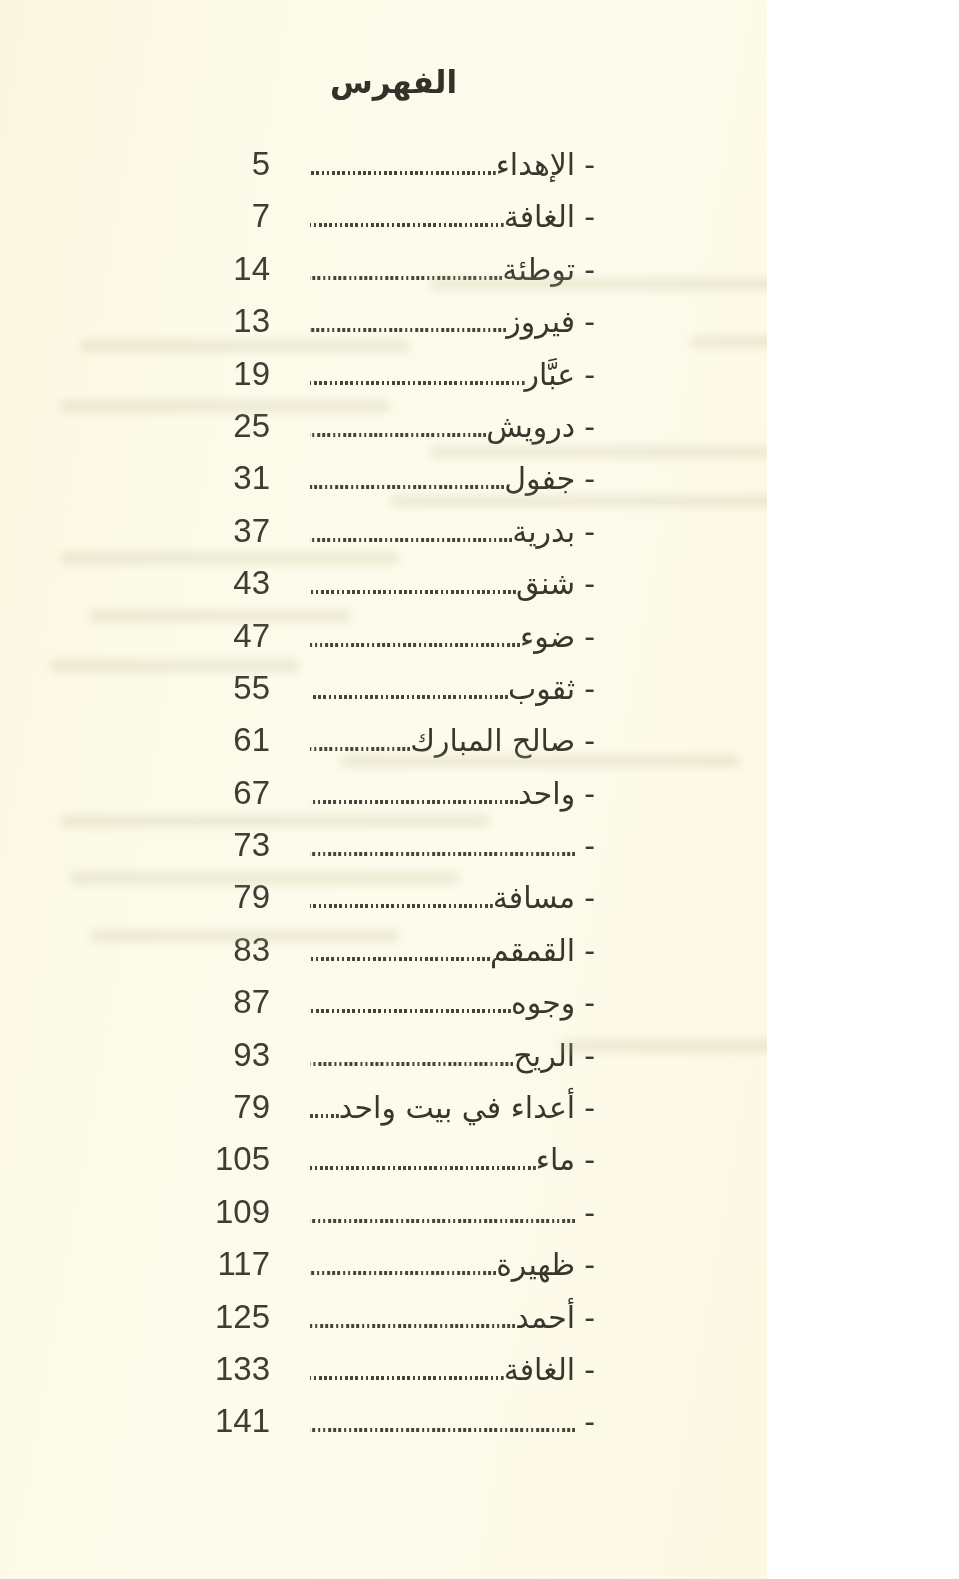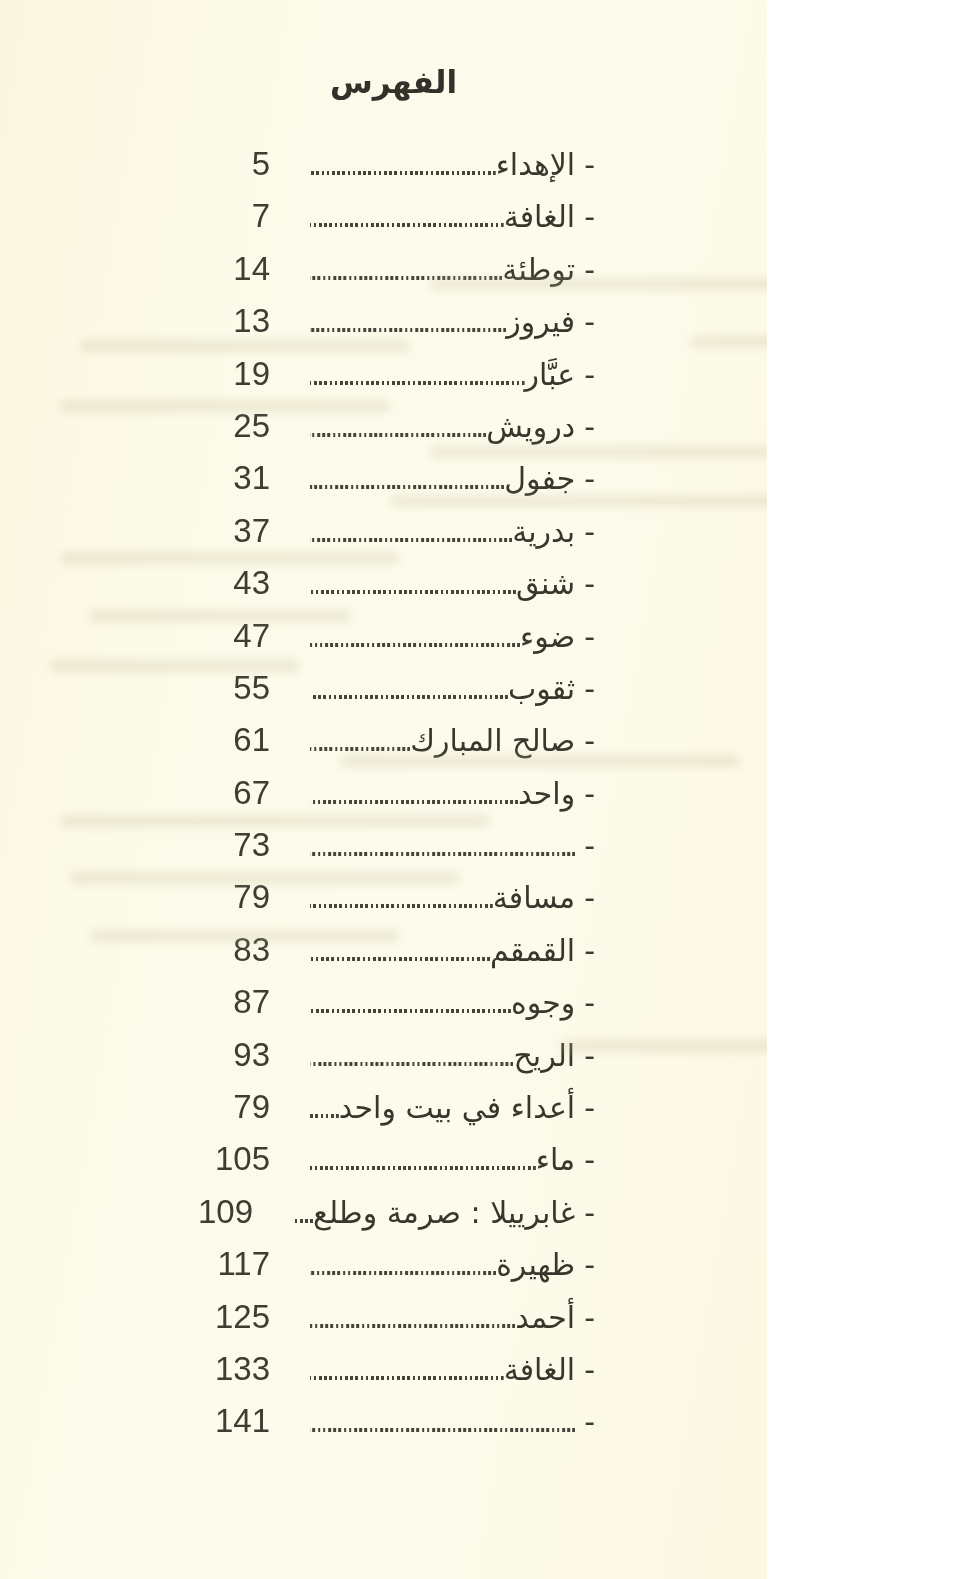--- a/index.html
+++ b/index.html
@@ -180,21 +180,20 @@
     <span class="pagenum">79</span>
   </div>
       <div class="toc-row">
     <span class="bullet">-</span>
     <span class="title">ماء</span>
     <span class="dots"></span>
     <span class="pagenum">105</span>
   </div>
       <div class="toc-row">
     <span class="bullet">-</span>
-    <span class="title">غابرييلا : صرمة وطلع</span>
     <span class="dots"></span>
     <span class="pagenum">109</span>
   </div>
       <div class="toc-row">
     <span class="bullet">-</span>
     <span class="title">ظهيرة</span>
     <span class="dots"></span>
     <span class="pagenum">117</span>
   </div>
       <div class="toc-row">

